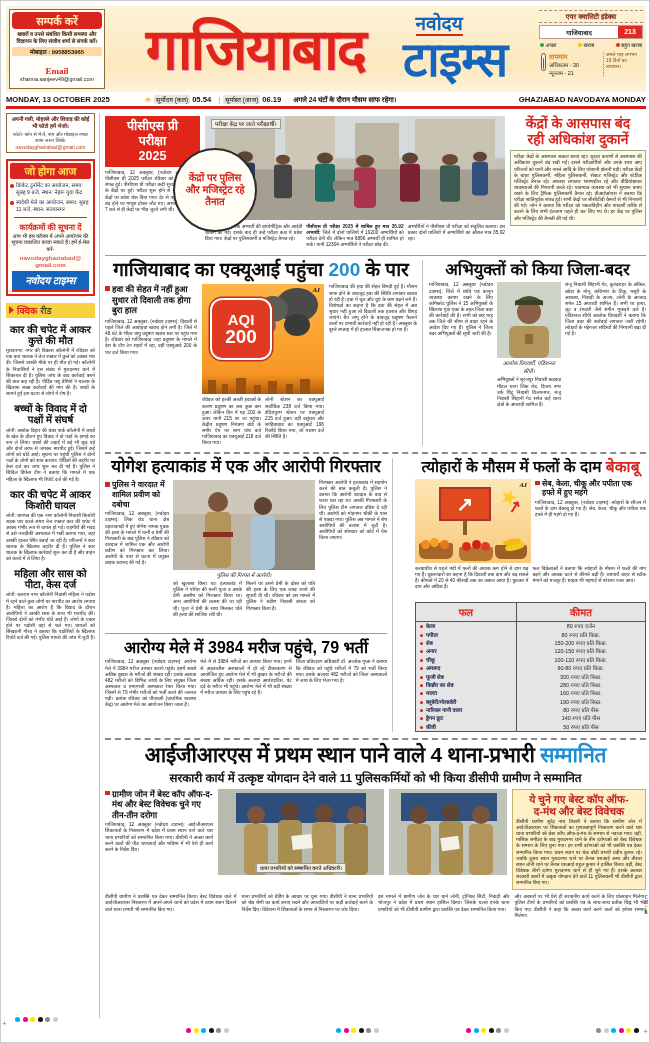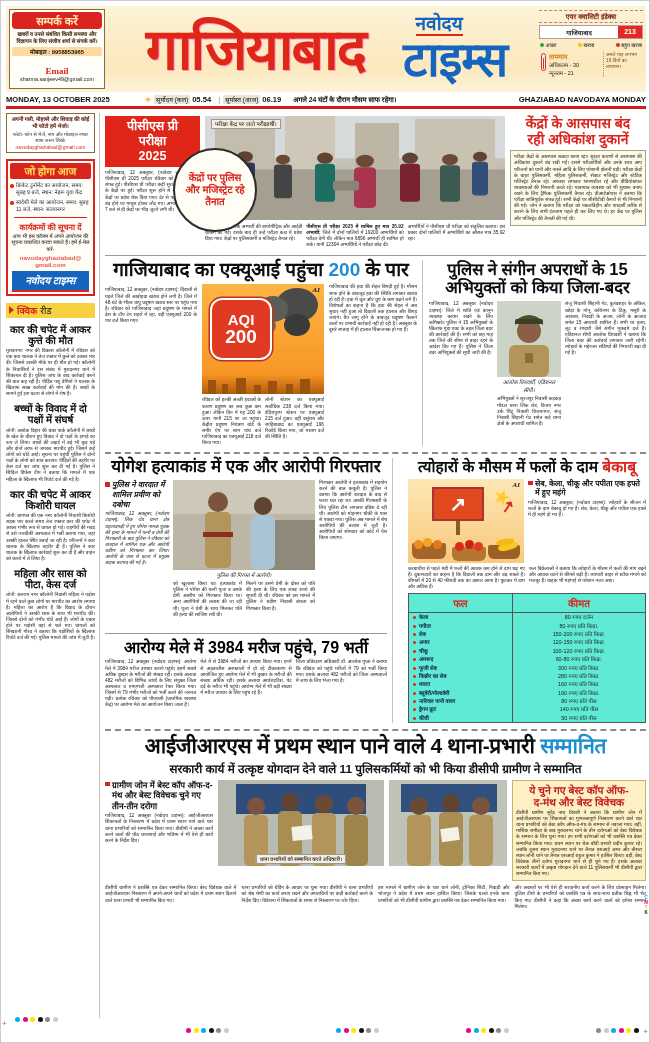--- a/index.html
+++ b/index.html
@@ -122,44 +122,44 @@
   .city-sil i { position:absolute; bottom:0; background:#9a520c; }
   .aqi-undertext { display:flex; gap:4px; margin-top:3px; }
   .aqi-undertext .tiny { flex:1; }
   .aqi-right { flex:1; }
   .police-story { flex:1; }
   .police-headline { font-size:16.5px; font-weight:800; text-align:center; line-height:1.15; color:#0d0d0d; }
   .police-grid { display:flex; gap:4px; margin-top:4px; }
   .police-c1 { width:64px; } .police-c2 { width:64px; } .police-c3 { flex:1; }
   .portrait { height:76px; background:linear-gradient(180deg,#d9ddd3,#bfc4b6); position:relative; overflow:hidden; }
 
-  .band3 { display:flex; gap:15px; }
+  .band3 { display:flex; gap:22px; }
   .left-stack { width:288px; border-right:1px solid #c9c2b2; padding-right:5px; }
   .yg-headline { font-size:17px; font-weight:800; text-align:center; line-height:1.1; color:#0d0d0d; }
   .yg-grid { display:flex; gap:4px; margin-top:3px; }
-  .yg-left { width:64px;font-style:italic; } .yg-right { flex:1; }
+  .yg-left { width:64px; } .yg-right { flex:1; }
   .yg-mid { width:142px; }
   .yg-photo { height:90px; background:linear-gradient(180deg,#c8c2b2,#a79f8d); position:relative; overflow:hidden; }
   .yg-minirow { display:flex; gap:4px; margin-top:2px; }
   .yg-minirow .tiny { flex:1; }
   .fruit { flex:1; }
   .fruit-headline { font-size:15.5px; font-weight:800; text-align:center; line-height:1.12; color:#0d0d0d; }
   .fruit-top { display:flex; gap:4px; margin-top:3px; }
   .fruit-illus { width:116px; height:84px; position:relative; background:linear-gradient(180deg,#fde7b4,#f9c97c); overflow:hidden; }
   .f-sign { position:absolute; left:24px; top:8px; width:52px; height:34px; background:#e04a1e; border:2px solid #a33; display:flex; align-items:center; justify-content:center; }
   .f-sign span { color:#fff; font-weight:900; font-size:20px; line-height:1; }
   .f-post { position:absolute; left:48px; top:42px; width:4px; height:14px; background:#8a5a28; }
   .f-burst { position:absolute; right:14px; top:10px; width:16px; height:16px; background:#ffcf2e; transform:rotate(20deg); clip-path:polygon(50% 0,62% 35%,100% 35%,70% 58%,82% 100%,50% 75%,18% 100%,30% 58%,0 35%,38% 35%); }
   .f-arrow { position:absolute; right:10px; top:18px; color:#d92b1c; font-weight:900; font-size:16px; transform:rotate(-12deg); }
   .fruit-dot { position:absolute; border-radius:50%; }
   .basket { position:absolute; background:#a5652a; border-radius:2px 2px 6px 6px; }
   .fruit-rightcol { flex:1; }
   .fruit-cols { display:flex; gap:4px; margin-top:3px; }
   .fruit-cols .tiny { flex:1; }
-  .fruit-table { margin-top:3px; border:1.5px solid #555; background:#5eead4; }
+  .fruit-table { margin-top:12px; border:1.5px solid #555; background:#e5e5e5; }
   .ft-head { display:flex; border-bottom:1.5px solid #555; }
   .ft-head div { color:#d9251d; font-weight:800; font-size:10px; text-align:center; padding:2px 0; }
   .ft-h1 { width:44%; border-right:1.5px solid #555; } .ft-h2 { width:56%; }
   .ft-row { display:flex; font-size:5.4px; line-height:1.55; }
   .ft-name { width:44%; border-right:1.5px solid #555; padding-left:10px; position:relative; color:#15224a; font-weight:bold; }
   .ft-name::before { content:""; position:absolute; left:4px; top:3px; width:3px; height:3px; border-radius:50%; background:#d9251d; }
   .ft-price { width:56%; text-align:center; color:#222; }
   .arogya-headline { font-size:16px; font-weight:800; text-align:center; margin-top:15px; border-top:1px solid #9a9a9a; padding-top:5px; line-height:1.1; }
   .arogya-cols { display:flex; gap:4px; margin-top:3px; }
   .arogya-cols .tiny { flex:1; }
@@ -351,20 +351,21 @@
 
     <div class="rule"></div>
 
     <div class="mid-row">
       <div class="aqi-story">
         <div class="aqi-headline">
           <span>गाजियाबाद का एक्यूआई पहुंचा </span><span class="accent-blue">200</span><span> के पार</span>
         </div>
         <div class="aqi-grid">
           <div class="aqi-left">
+            <div class="subhead-bullet">हवा की सेहत में नहीं हुआ सुधार तो दिवाली तक होगा बुरा हाल</div>
             <div class="tiny" style="margin-top:3px;">गाजियाबाद, 12 अक्तूबर, (नवोदय टाइम्स): दिवाली से पहले जिले की आबोहवा खराब होने लगी है। जिले में 48 घंटे के भीतर वायु प्रदूषण खराब स्तर पर पहुंच गया है। रविवार को गाजियाबाद जहां प्रदूषण के मामले में देश के टॉप टेन शहरों में रहा, वहीं एक्यूआई 200 के पार दर्ज किया गया।</div>
           </div>
           <div class="aqi-mid">
             <div class="aqi-graphic">
               <span class="ai-label">AI</span>
               <i class="smoke s1"></i>
               <i class="smoke s2"></i>
               <i class="smoke s3"></i>
               <i class="smoke s4"></i>
               <div class="aqi-badge">
@@ -384,21 +385,20 @@
             <div class="aqi-undertext">
               <div class="tiny">रविवार को हल्की अच्छी हवाओं के कारण प्रदूषण का स्तर कुछ कम हुआ। लेकिन दिन में यह 200 के ऊपर यानी 215 पर जा पहुंचा। केंद्रीय प्रदूषण नियंत्रण बोर्ड के समीर ऐप पर शाम पांच बजे गाजियाबाद का एक्यूआई 218 दर्ज किया गया।</div>
               <div class="tiny">लोनी स्टेशन का एक्यूआई सर्वाधिक 238 दर्ज किया गया। इंदिरापुरम स्टेशन पर एक्यूआई 215 दर्ज हुआ। वहीं वसुंधरा और साहिबाबाद का एक्यूआई 196 रिकॉर्ड किया गया, जो मध्यम दर्जे की स्थिति है।</div>
             </div>
           </div>
           <div class="aqi-right tiny">गाजियाबाद की हवा की सेहत बिगड़ी हुई है। मौसम साफ होने के बावजूद हवा की स्थिति लगातार खराब हो रही है। हवा में धूल और धुएं के कण बढ़ने लगे हैं। विशेषज्ञों का कहना है कि हवा की सेहत में अब सुधार नहीं हुआ तो दिवाली तक हालात और बिगड़ जाएंगे। ग्रैप लागू होने के बावजूद प्रदूषण फैलाने वालों पर प्रभावी कार्रवाई नहीं हो रही है। अक्तूबर के दूसरे सप्ताह में ही हालात चिंताजनक हो गए हैं।</div>
         </div>
       </div>
       <div class="police-story">
         <div class="police-headline">
-          <div>पुलिस ने संगीन अपराधों के 15</div>
           <div>अभियुक्तों को किया जिला-बदर</div>
         </div>
         <div class="police-grid">
           <div class="police-c1 tiny">गाजियाबाद, 12 अक्तूबर (नवोदय टाइम्स): जिले में शांति एवं कानून व्यवस्था कायम रखने के लिए कमिश्नरेट पुलिस ने 15 अभियुक्तों के खिलाफ गुंडा एक्ट के तहत जिला बदर की कार्रवाई की है। सभी को छह माह तक जिले की सीमा से बाहर रहने के आदेश दिए गए हैं। पुलिस ने जिला बदर अभियुक्तों की सूची जारी की है।</div>
           <div class="police-c2">
             <div class="portrait">
               <svg width="100%" height="100%" viewBox="0 0 64 76" preserveAspectRatio="none">
                 <rect width="64" height="76" fill="#ccd4c8"></rect>
                 <rect x="12" y="44" width="40" height="32" rx="6" fill="#b3955c"></rect>
                 <circle cx="32" cy="30" r="12" fill="#8a5f45"></circle>

